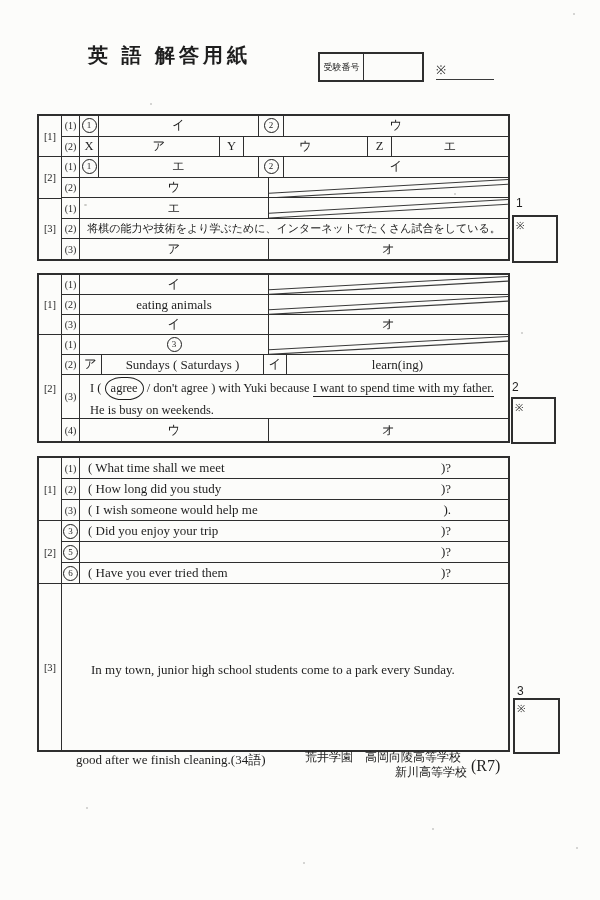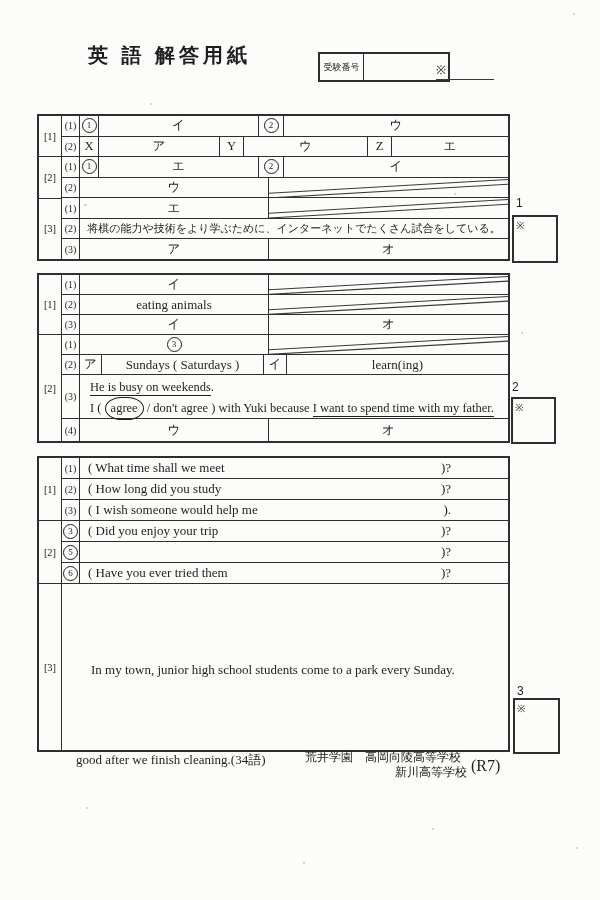--- a/index.html
+++ b/index.html
@@ -2,21 +2,21 @@
 <html><head>
 <meta charset="utf-8">
 <style>
   html,body{margin:0;padding:0;background:#e8e8e6;}
   .page{position:relative;width:600px;height:900px;background:#fcfcfa;margin:0 auto;
         font-family:"Liberation Serif","DejaVu Serif",serif;color:#1e1e1e;overflow:hidden;}
 
   
   .title{position:absolute;left:88px;top:42px;font-size:20px;font-weight:600;letter-spacing:4px;
          font-family:"Liberation Sans","DejaVu Sans",sans-serif;text-align:center;}
-  .exam-box{position:absolute;left:318px;top:52px;width:132px;height:30px;border:2px solid #2e2e2e;
+  .exam-box{position:absolute;left:318px;top:52px;width:106px;height:30px;border:2px solid #2e2e2e;
             display:flex;box-sizing:border-box;}
   .exam-label{width:44px;border-right:1px solid #2e2e2e;display:flex;align-items:center;justify-content:center;
               font-size:9px;font-family:"Liberation Sans","DejaVu Sans",sans-serif;box-sizing:border-box;}
   .exam-value{flex:1;}
   .note-mark-top{position:absolute;left:436px;top:61px;font-size:12px;}
   .note-underline{position:absolute;left:436px;top:79px;width:58px;border-top:1.4px solid #3a3a3a;}
 
   
   .tbl{position:absolute;border:2px solid #2e2e2e;display:flex;box-sizing:border-box;}
   .lblcol{width:23px;display:flex;flex-direction:column;border-right:1px solid #2e2e2e;box-sizing:border-box;}
@@ -201,22 +201,22 @@
       <div class="row r20">
         <div class="cell num">(2)</div>
         <div class="cell w22">ア</div>
         <div class="cell w162 en">Sundays ( Saturdays )</div>
         <div class="cell w23">イ</div>
         <div class="cell flex1 en">learn(ing)</div>
       </div>
       <div class="row r44">
         <div class="cell num">(3)</div>
         <div class="cell flex1 fr-cell">
+          <div><span>I (</span> <span class="circ">agree</span> <span>/ don't agree ) with Yuki because</span> <span class="ul">I want to spend time with my father.</span></div>
           <div><span class="ul">He is busy on weekends</span><span>.</span></div>
-          <div><span>I (</span> <span class="circ">agree</span> <span>/ don't agree ) with Yuki because</span> <span class="ul">I want to spend time with my father.</span></div>
         </div>
       </div>
       <div class="row r22">
         <div class="cell num">(4)</div>
         <div class="cell w189">ウ</div>
         <div class="cell flex1">オ</div>
       </div>
     </div>
   </div>
 

